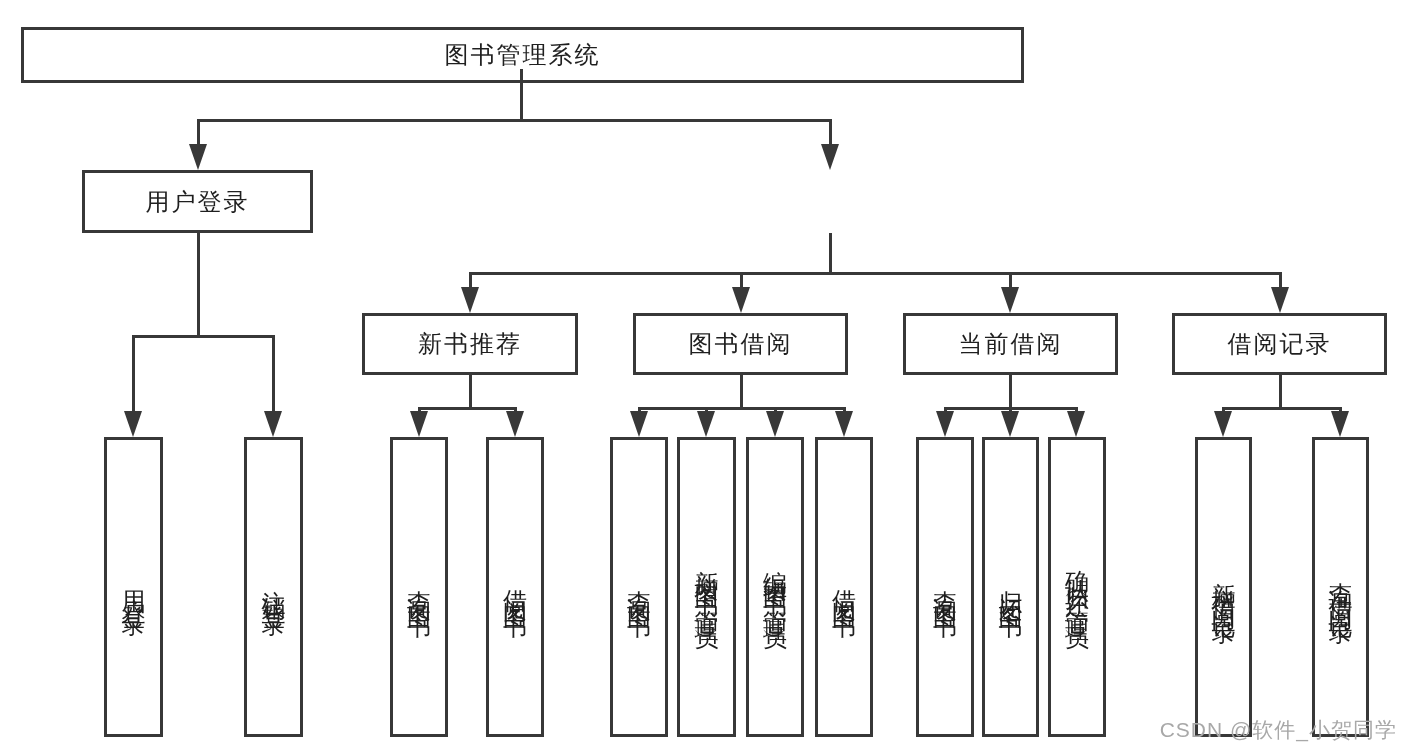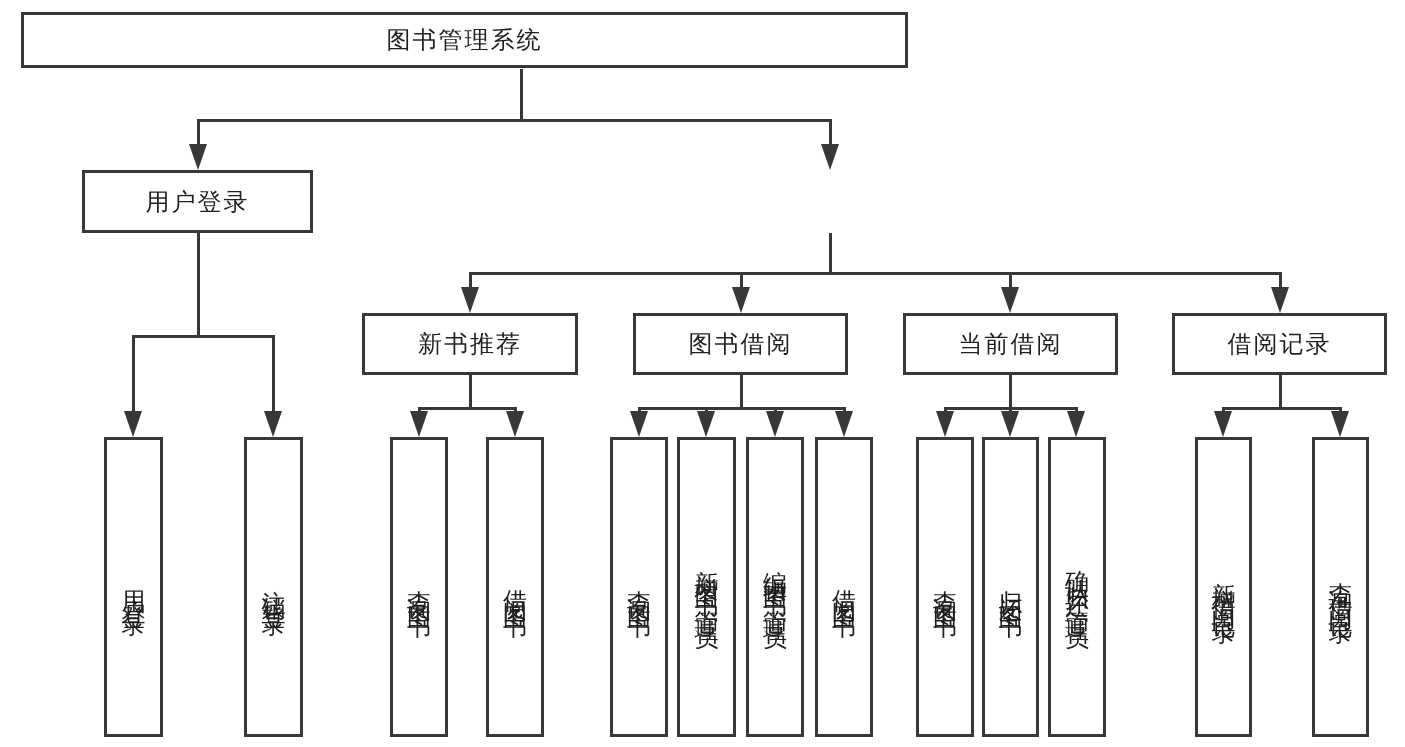--- a/index.html
+++ b/index.html
@@ -37,21 +37,21 @@
   .watermark{
     position:absolute;top:716px;right:8px;font-size:21px;color:var(--wm);
     letter-spacing:1px;z-index:5;white-space:nowrap;
   }
 </style>
 </head>
 <body>
 
 <div id="canvas">
 
-  <div class="node" style="left:21px;top:12px;width:887px;height:56px">
+  <div class="node" style="left:21px;top:27px;width:1003px;height:56px">
     <span>图书管理系统</span>
   </div>
 
   <div class="vline" style="left:520px;top:69px;height:50px"></div>
   <div class="hline" style="left:197px;top:119px;width:634px"></div>
   <div class="vline" style="left:197px;top:119px;height:30px"></div>
   <div class="arrow" style="left:189px;top:144px"></div>
   <div class="vline" style="left:829px;top:119px;height:30px"></div>
   <div class="arrow" style="left:821px;top:144px"></div>
 
@@ -161,14 +161,15 @@
     <span class="vtext">确认归还（管理员）</span>
   </div>
 
   <div class="leaf" style="left:1195px;width:57px">
     <span class="vtext">新增借阅记录</span>
   </div>
   <div class="leaf" style="left:1312px;width:57px">
     <span class="vtext">查询借阅记录</span>
   </div>
 
+  <div class="watermark">CSDN @软件_小贺同学</div>
 
 </div>
 
 </body></html>

